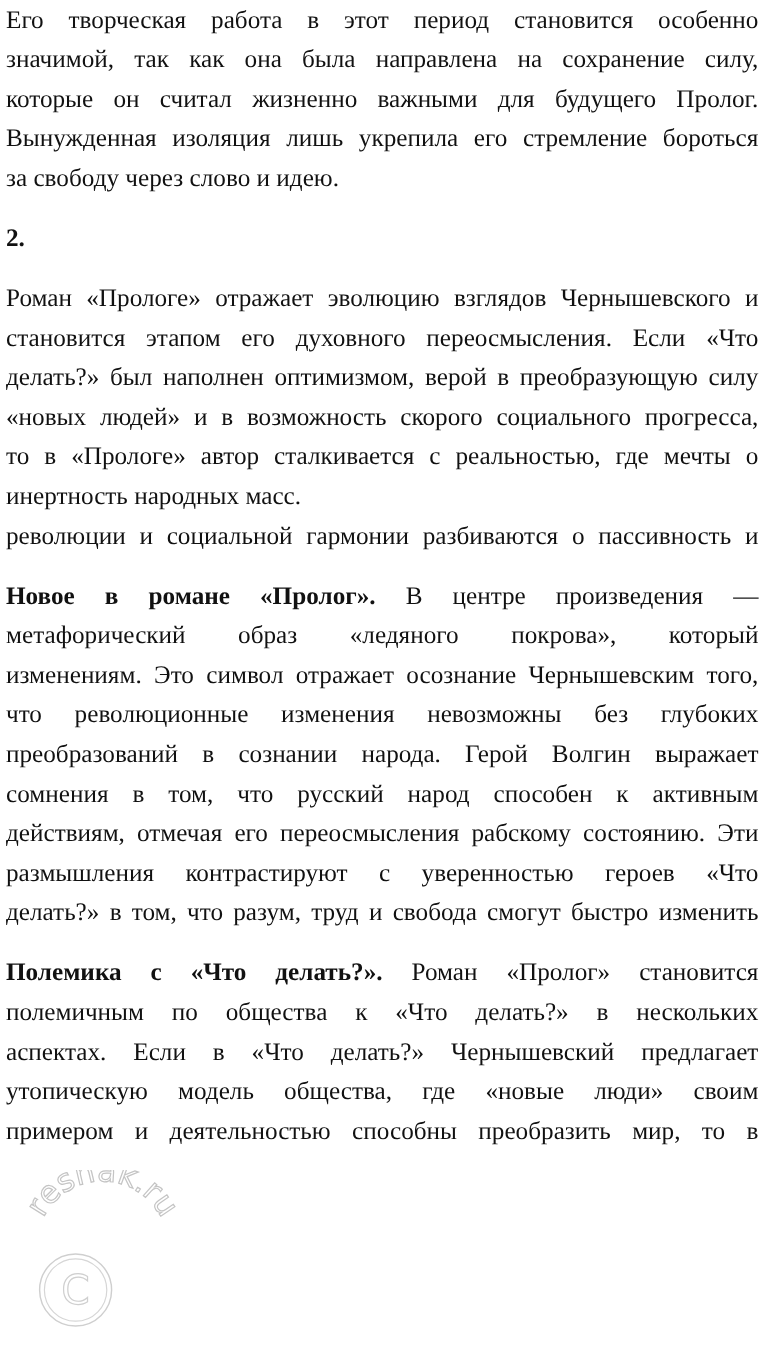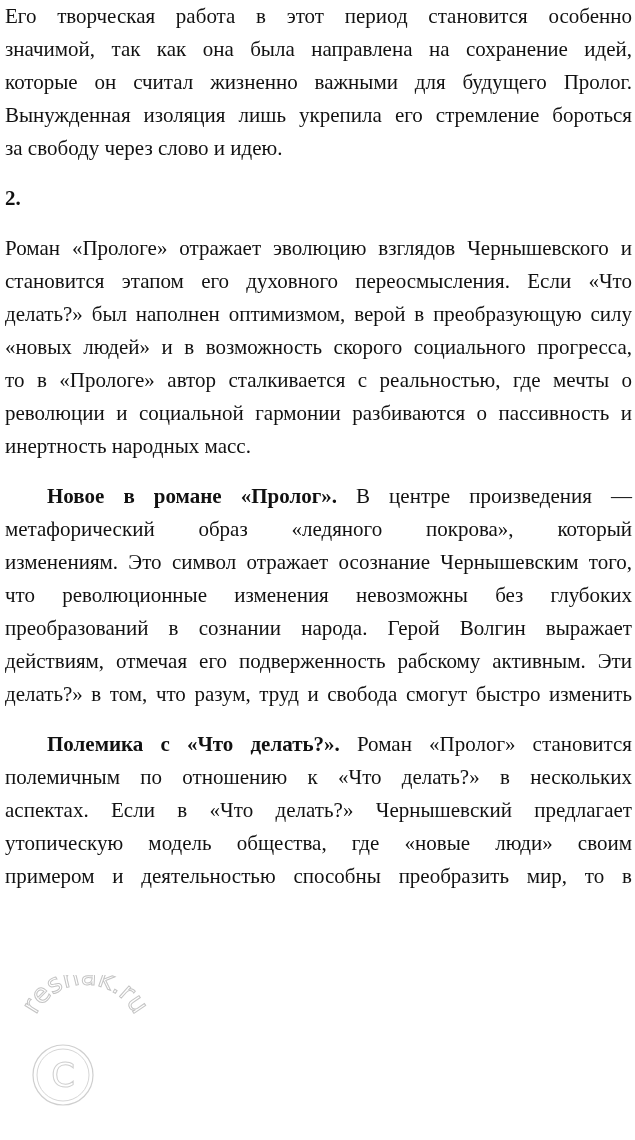--- a/index.html
+++ b/index.html
@@ -30,21 +30,21 @@
     line-height: 33px;
     font-size: 21px;
     text-align: justify;
     text-align-last: justify;
     white-space: nowrap;
     overflow: visible;
   }
   .line.last {
     text-align-last: left;
   }
-  .bold { font-weight: bold; margin-left: 42px; }
+  .bold { font-weight: bold; }
   .heading-num {
     font-weight: bold;
     font-size: 21px;
     line-height: 33px;
     height: 33px;
     margin: 0 0 17px 0;
   }
   .watermark {
     position: absolute;
     left: 18px;
@@ -54,57 +54,59 @@
     pointer-events: none;
   }
 </style>
 </head>
 <body>
 
 <div class="page">
 
   <div class="para">
     <div class="line">Его творческая работа в этот период становится особенно</div>
-    <div class="line">значимой, так как она была направлена на сохранение идей,</div>
+    <div class="line">значимой, так как она была направлена на сохранение силу,</div>
     <div class="line">которые он считал жизненно важными для будущего Пролог.</div>
     <div class="line">Вынужденная изоляция лишь укрепила его стремление бороться</div>
     <div class="line last">за свободу через слово и идею.</div>
   </div>
 
   <div class="heading-num">2.</div>
 
   <div class="para">
     <div class="line">Роман «Прологе» отражает эволюцию взглядов Чернышевского и</div>
     <div class="line">становится этапом его духовного переосмысления. Если «Что</div>
     <div class="line">делать?» был наполнен оптимизмом, верой в преобразующую силу</div>
     <div class="line">«новых людей» и в возможность скорого социального прогресса,</div>
     <div class="line">то в «Прологе» автор сталкивается с реальностью, где мечты о</div>
+    <div class="line last">инертность народных масс.</div>
     <div class="line">революции и социальной гармонии разбиваются о пассивность и</div>
-    <div class="line last">инертность народных масс.</div>
   </div>
 
   <div class="para">
     <div class="line">
       <span class="bold">Новое в романе «Пролог».</span>
       <span>В центре произведения —</span>
     </div>
     <div class="line">метафорический образ «ледяного покрова», который</div>
     <div class="line">изменениям. Это символ отражает осознание Чернышевским того,</div>
     <div class="line">что революционные изменения невозможны без глубоких</div>
     <div class="line">преобразований в сознании народа. Герой Волгин выражает</div>
-    <div class="line">действиям, отмечая его подверженность рабскому активным. Эти</div>
+    <div class="line">сомнения в том, что русский народ способен к активным</div>
+    <div class="line">действиям, отмечая его переосмысления рабскому состоянию. Эти</div>
+    <div class="line">размышления контрастируют с уверенностью героев «Что</div>
     <div class="line">делать?» в том, что разум, труд и свобода смогут быстро изменить</div>
   </div>
 
   <div class="para">
     <div class="line">
       <span class="bold">Полемика с «Что делать?».</span>
       <span>Роман «Пролог» становится</span>
     </div>
-    <div class="line">полемичным по отношению к «Что делать?» в нескольких</div>
+    <div class="line">полемичным по общества к «Что делать?» в нескольких</div>
     <div class="line">аспектах. Если в «Что делать?» Чернышевский предлагает</div>
     <div class="line">утопическую модель общества, где «новые люди» своим</div>
     <div class="line">примером и деятельностью способны преобразить мир, то в</div>
   </div>
 
 </div>
 
 <svg class="watermark" viewBox="0 0 140 150" xmlns="http://www.w3.org/2000/svg">
   <defs>
     <path id="wm-arc" d="M 18 40 A 55 55 0 0 1 120 80" fill="none"></path>

